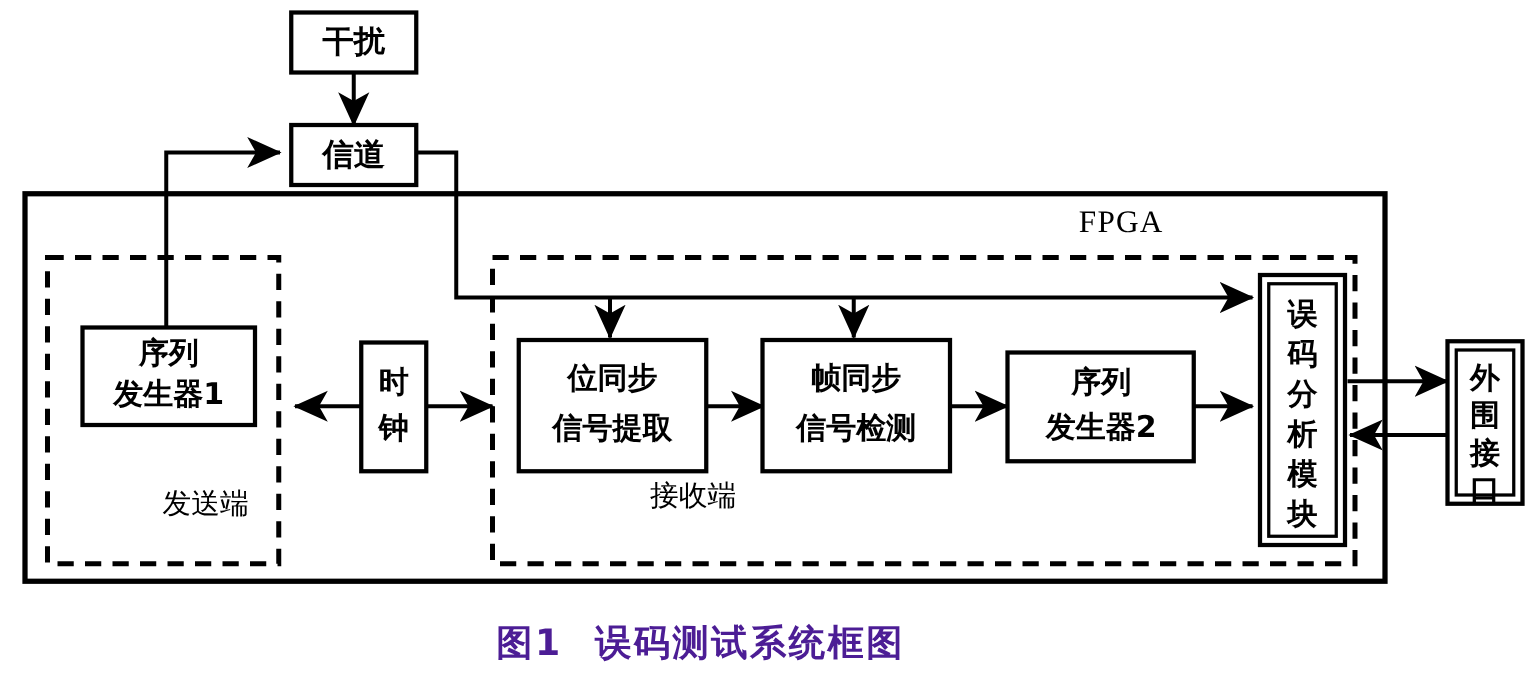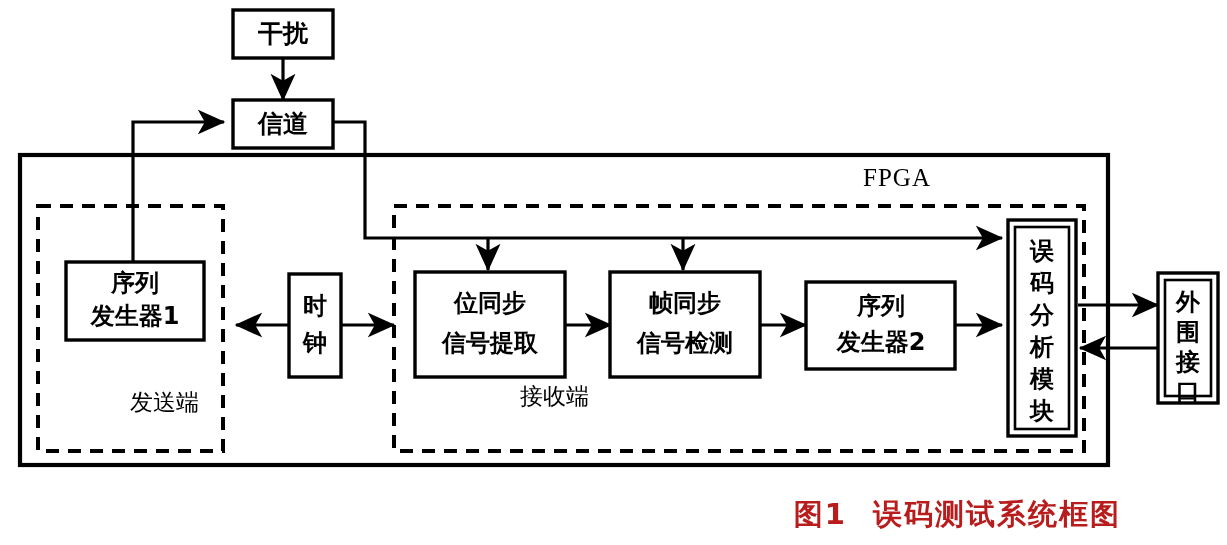--- a/index.html
+++ b/index.html
@@ -76,25 +76,25 @@
     fill: #000000;
     text-anchor: middle;
     dominant-baseline: middle;
     font-weight: 600;
   }
   #caption {
     position: absolute;
     left: 0;
     top: 495px;
     width: 1121px;
-    text-align: right;
+    text-align: center;
     font-family: "DejaVu Sans", "Liberation Sans", sans-serif;
     font-size: 29px;
     font-weight: bold;
-    color: #b91c1c;
+    color: #4c1d95;
     letter-spacing: 2px;
   }
   #caption .cap-num { margin-right: 26px; }
 </style>
 </head>
 <body>
 
 <div id="figure-root">
 
   <svg id="diagram" viewBox="0 0 1227 545">

